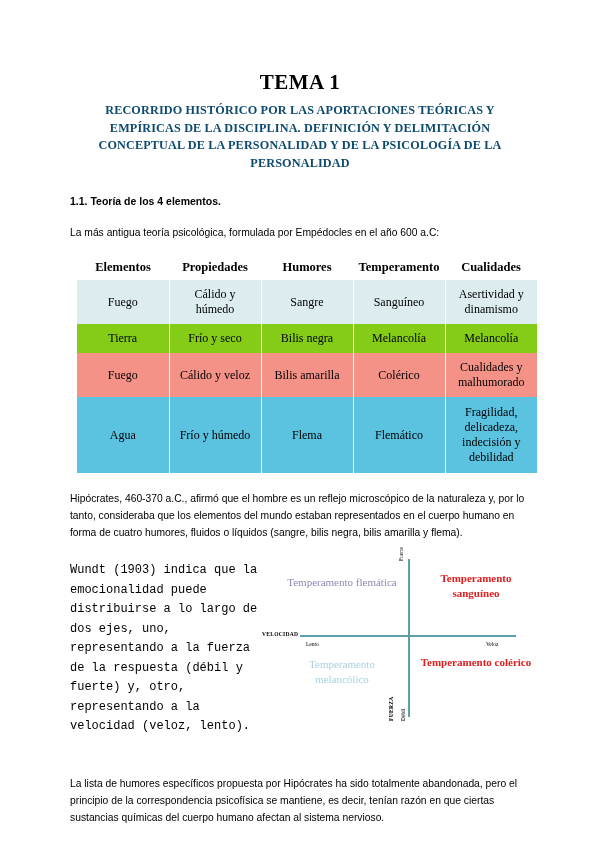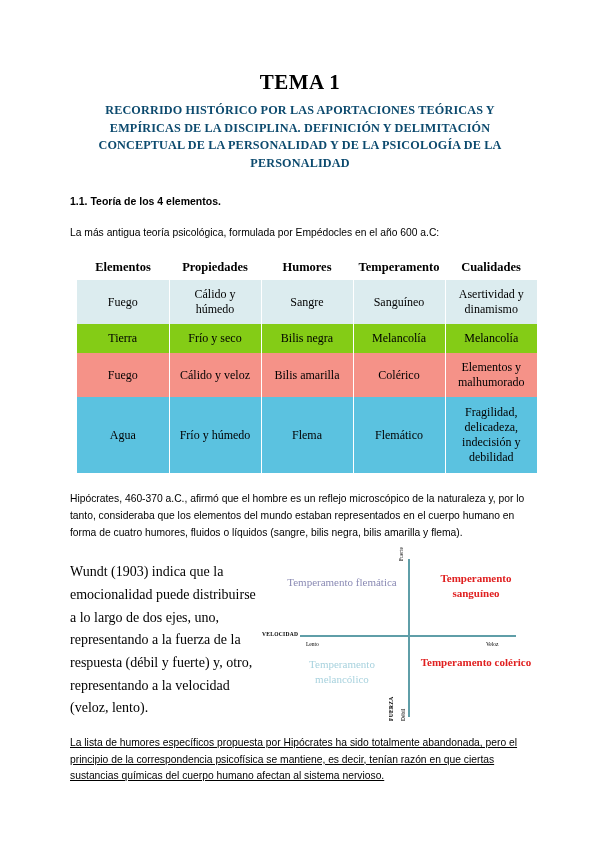--- a/index.html
+++ b/index.html
@@ -109,22 +109,22 @@
 
   
   .wundt-block {
     display: flex;
     align-items: flex-start;
     margin-top: 18px;
   }
   .wundt-text {
     width: 192px;
     flex: 0 0 192px;
-    font-family: Liberation Serif, serif;
-    font-size: 14px;
+    font-family: Liberation Mono, monospace;
+    font-size: 12px;
     line-height: 1.62;
     color: #000;
     padding-top: 2px;
   }
 
   .quadrant {
     position: relative;
     flex: 1 1 auto;
     height: 158px;
     margin-left: 2px;
@@ -209,21 +209,21 @@
     transform-origin: left bottom;
     white-space: nowrap;
   }
   .lbl-debil {
     left: 142px;
     top: 156px;
     transform: rotate(-90deg);
     transform-origin: left bottom;
     white-space: nowrap;
   }
-  .final-text { margin-top: 15px; text-decoration: underline; }
+  .final-text { margin-top: 40px; }
 </style>
 </head>
 <body>
 
 <div class="page">
   <div class="content">
 
     <h1 class="doc-title">TEMA 1</h1>
 
     <h2 class="doc-subtitle">RECORRIDO HISTÓRICO POR LAS APORTACIONES TEÓRICAS Y EMPÍRICAS DE LA DISCIPLINA. DEFINICIÓN Y DELIMITACIÓN CONCEPTUAL DE LA PERSONALIDAD Y DE LA PSICOLOGÍA DE LA PERSONALIDAD</h2>
@@ -256,21 +256,21 @@
           <td>Frío y seco</td>
           <td>Bilis negra</td>
           <td>Melancolía</td>
           <td>Melancolía</td>
         </tr>
         <tr class="row-fuego">
           <td>Fuego</td>
           <td>Cálido y veloz</td>
           <td>Bilis amarilla</td>
           <td>Colérico</td>
-          <td>Elementos y malhumorado</td>
+          <td>Cualidades y malhumorado</td>
         </tr>
         <tr class="row-agua">
           <td>Agua</td>
           <td>Frío y húmedo</td>
           <td>Flema</td>
           <td>Flemático</td>
           <td>Fragilidad, delicadeza, indecisión y debilidad</td>
         </tr>
       </tbody>
     </table>

